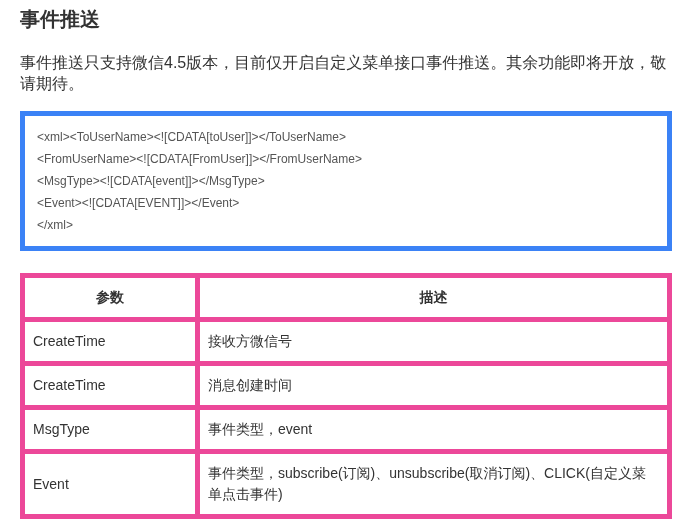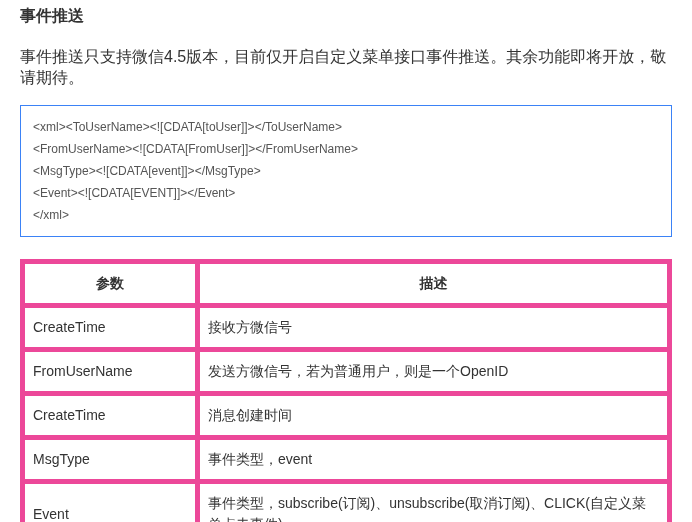--- a/index.html
+++ b/index.html
@@ -6,34 +6,34 @@
     margin: 0;
     padding: 0 20px;
     font-family: "Microsoft YaHei", Arial, sans-serif;
     font-size: 13px;
     color: #333;
     background: #fff;
     width: 692px;
     box-sizing: border-box;
   }
   h2 {
-    font-size: 16px;
+    font-size: 20px;
     font-weight: bold;
     margin: 0;
     padding-top: 6px;
     padding-bottom: 14px;
     color: #333;
   }
   .intro {
     font-size: 16px;
     margin: 6px 0 16px 0;
     color: #333;
   }
   .codebox {
-    border: 1px solid #3b82f6;
+    border: 5px solid #3b82f6;
     background: #fff;
     font-family: Arial, sans-serif;
     font-size: 12px;
     color: #555;
     padding: 10px 12px;
     margin-bottom: 22px;
   }
   .codebox .line {
     line-height: 22px;
     white-space: nowrap;
@@ -83,24 +83,20 @@
       <th>参数</th>
       <th>描述</th>
     </tr>
   </thead>
   <tbody>
     <tr>
       <td>CreateTime</td>
       <td>接收方微信号</td>
     </tr>
     <tr>
-      <td>FromUserName</td>
-      <td>发送方微信号，若为普通用户，则是一个OpenID</td>
-    </tr>
-    <tr>
       <td>CreateTime</td>
       <td>消息创建时间</td>
     </tr>
     <tr>
       <td>MsgType</td>
       <td>事件类型，event</td>
     </tr>
     <tr>
       <td>Event</td>
       <td>事件类型，subscribe(订阅)、unsubscribe(取消订阅)、CLICK(自定义菜单点击事件)</td>

